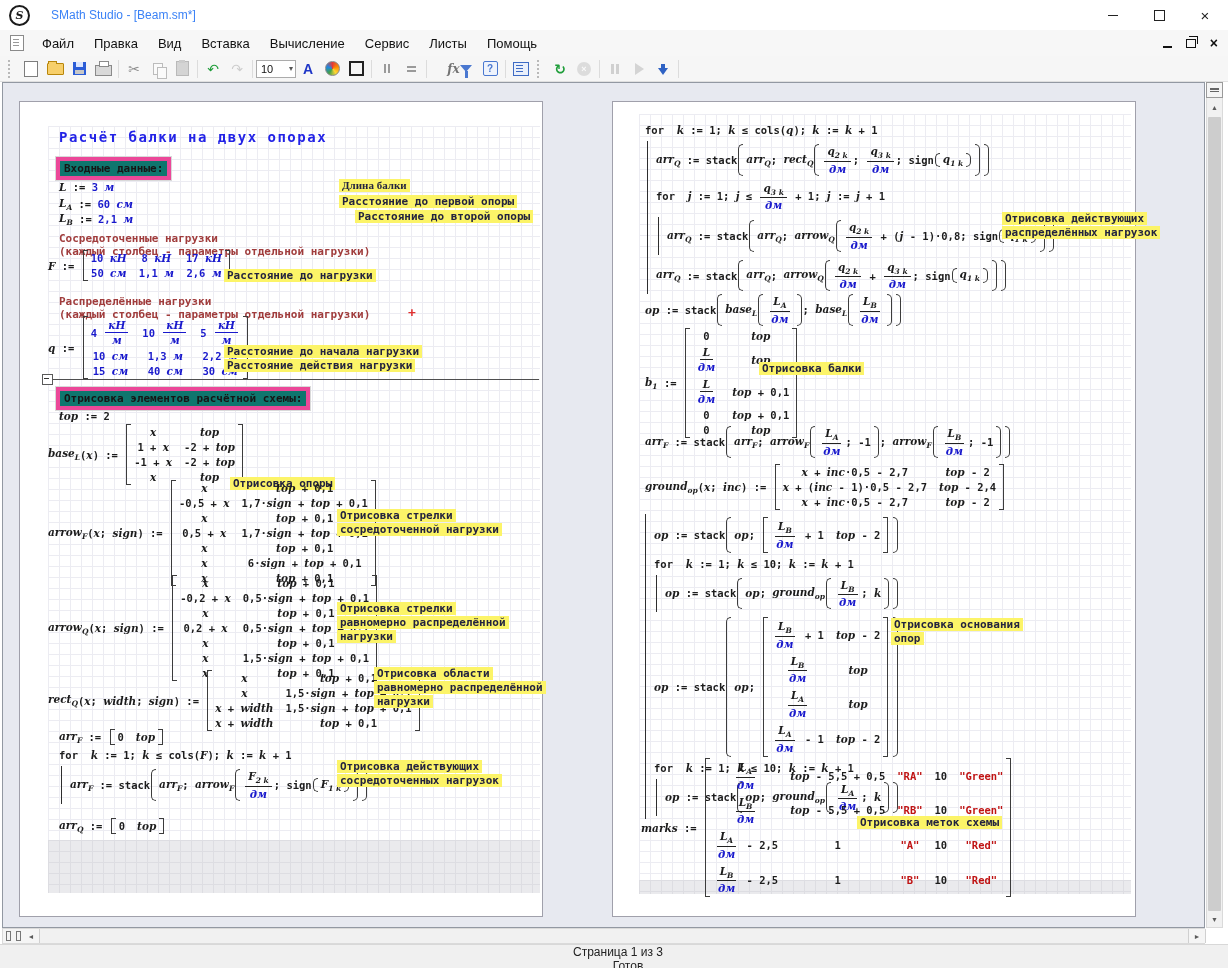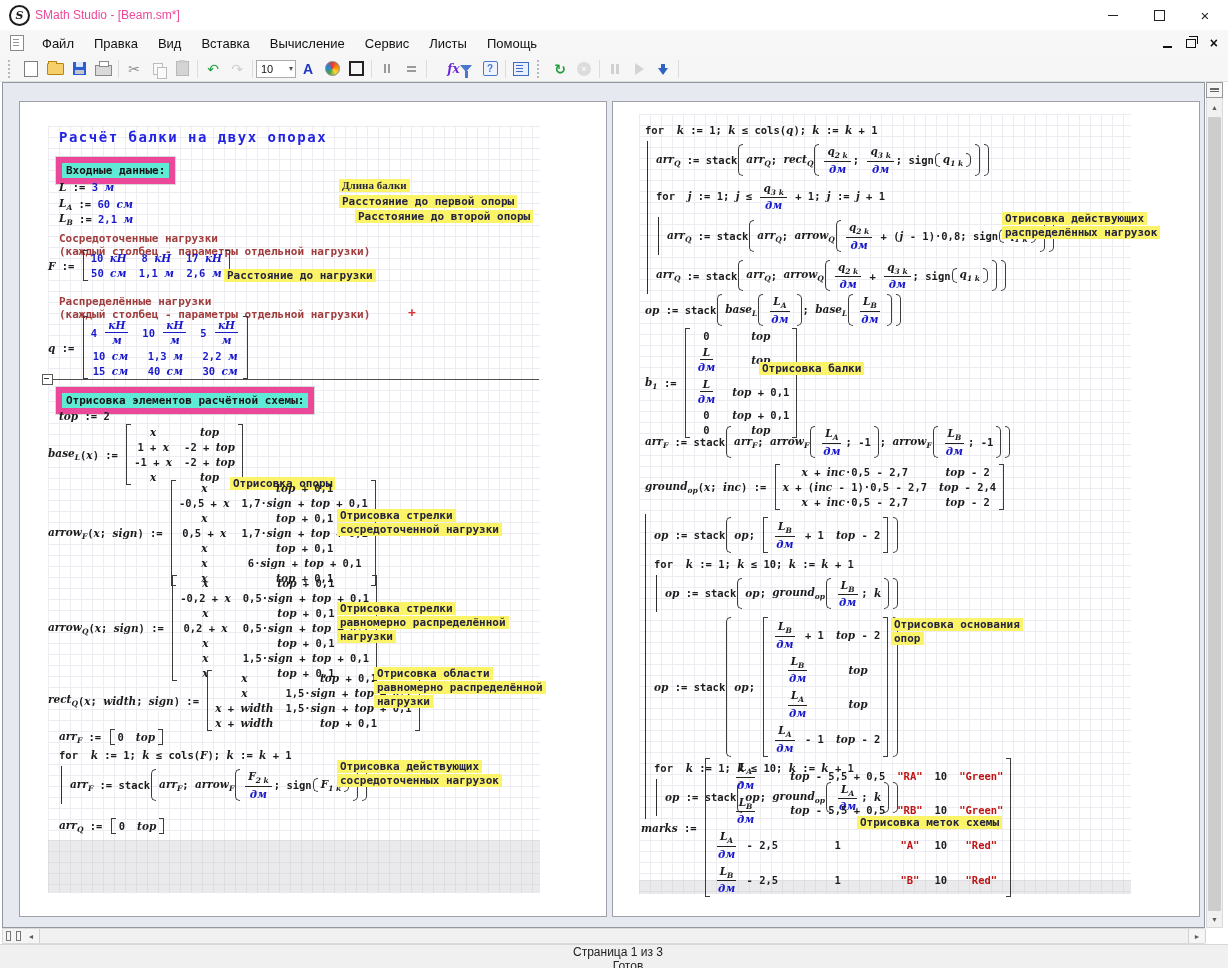--- a/index.html
+++ b/index.html
@@ -2,21 +2,21 @@
 <html><head>
 <meta charset="utf-8">
 <style>
   html,body{margin:0;padding:0;}
   body{width:1228px;height:968px;position:relative;overflow:hidden;background:#fff;
        font-family:"Liberation Sans",sans-serif;-webkit-font-smoothing:antialiased;}
   
   #titlebar{position:absolute;left:0;top:0;width:1228px;height:30px;background:#fff;border-bottom:1px solid #f0f0f0;display:flex;align-items:center;}
   .app-logo{width:17px;height:17px;border:2px solid #1b1b1b;border-radius:50%;margin-left:9px;display:flex;align-items:center;justify-content:center;
             font:italic bold 11px "DejaVu Serif",serif;color:#1b1b1b;}
-  #title-text{margin-left:5px;font-size:12px;color:#ec4899;}
+  #title-text{margin-left:21px;font-size:12px;color:#3b82f6;}
   .caption-btns{margin-left:auto;display:flex;height:30px;}
   .cap-btn{width:46px;height:30px;display:flex;align-items:center;justify-content:center;color:#222;}
   .glyph-min{width:10px;height:1px;background:#222;}
   .glyph-max{width:9px;height:9px;border:1px solid #222;}
   .glyph-close{font-size:15px;line-height:15px;font-weight:400;}
   
   #menubar{position:absolute;left:0;top:30px;width:1228px;height:26px;background:#f7f7f7;border-bottom:1px solid #ececec;display:flex;align-items:center;}
   .mdoc{width:12px;height:14px;background:#fff;border:1px solid #8a8a8a;margin:0 8px 0 10px;position:relative;}
   .mdoc::after{content:"";position:absolute;left:2px;top:3px;width:6px;height:1px;background:#999;box-shadow:0 3px 0 #999,0 6px 0 #999;}
   .menu-item{padding:4px 10px;font-size:13px;color:#111;cursor:default;}
@@ -46,41 +46,41 @@
   .i-glyph{font-size:14px;line-height:14px;font-family:"DejaVu Sans",sans-serif;}
   .c-green{color:#1f9e3a;} .c-gray{color:#9d9d9d;}
   .combo{width:40px;height:18px;background:#fff;border:1px solid #ababab;display:flex;align-items:center;font-size:11px;padding-left:4px;box-sizing:border-box;color:#111;}
   .combo .car{margin-left:auto;font-size:8px;color:#555;padding-right:2px;}
   .i-A{font:bold 14px "Liberation Sans",sans-serif;color:#1f36c7;}
   .i-palette{width:13px;height:13px;border-radius:50%;background:conic-gradient(#e53935,#fb8c00,#fdd835,#43a047,#1e88e5,#e53935);border:1px solid #888;}
   .i-border{width:11px;height:11px;border:2px solid #222;}
   .i-sp{display:flex;flex-direction:column;gap:2px;}
   .i-sp b{display:block;width:9px;height:2px;background:#9a9a9a;}
   .i-sp.vert{flex-direction:row;} .i-sp.vert b{width:2px;height:9px;}
-  .i-fx{font:italic bold 12px "DejaVu Serif",serif;color:#6d28d9;margin-left:23px;}
+  .i-fx{font:italic bold 12px "DejaVu Serif",serif;color:#737373;margin-left:23px;}
   .i-funnel{width:0;height:0;border-left:6px solid transparent;border-right:6px solid transparent;border-top:7px solid #4a78d0;position:relative;}
   .i-funnel::after{content:"";position:absolute;left:-1.5px;top:-1px;width:3px;height:7px;background:#4a78d0;}
   .i-help{width:13px;height:13px;border:1.5px solid #4a78d0;border-radius:2px;color:#4a78d0;font:bold 10px "Liberation Sans",sans-serif;display:flex;align-items:center;justify-content:center;background:#eef3fc;}
   .i-list{width:14px;height:12px;border:1.5px solid #3e6bc4;background:#eaf0fb;position:relative;}
   .i-list::after{content:"";position:absolute;left:2px;top:2px;width:7px;height:1.5px;background:#3e6bc4;box-shadow:0 3px 0 #3e6bc4,0 6px 0 #3e6bc4;}
   .i-stop{width:14px;height:14px;border-radius:50%;background:#bdbdbd;color:#fff;font:bold 9px "Liberation Sans",sans-serif;display:flex;align-items:center;justify-content:center;}
   .i-pause{display:flex;gap:2px;} .i-pause b{width:3px;height:10px;background:#a3a3a3;}
   .i-play{width:0;height:0;border-top:6px solid transparent;border-bottom:6px solid transparent;border-left:9px solid #ababab;}
   .i-snap{width:0;height:0;border-left:5px solid transparent;border-right:5px solid transparent;border-top:7px solid #2f62c4;position:relative;margin-top:6px;}
   .i-snap::before{content:"";position:absolute;left:-2px;top:-11px;width:4px;height:5px;background:#2f62c4;}
   
   #canvas{position:absolute;left:2px;top:82px;width:1203px;height:846px;background:#e7e9f0;border:1px solid #9298a2;box-sizing:border-box;overflow:hidden;}
-  .page{position:absolute;width:588px;height:816px;background:#fff;border:1px solid #a0a0ab;box-sizing:border-box;}
+  .page{position:absolute;width:524px;height:816px;background:#fff;border:1px solid #a0a0ab;box-sizing:border-box;}
   .gridw,.gridg{position:absolute;
     background-image:linear-gradient(#ececf2 1px,transparent 1px),linear-gradient(90deg,#ececf2 1px,transparent 1px);
     background-size:11px 11px;}
   .gridg{background-color:#eaeaed;
     background-image:linear-gradient(#dddde2 1px,transparent 1px),linear-gradient(90deg,#dddde2 1px,transparent 1px);}
   .ptitle{position:absolute;font:bold 14px "DejaVu Sans Mono",monospace;letter-spacing:1.5px;color:#2323e6;white-space:nowrap;}
-  .framed{position:absolute;font:bold 11px "DejaVu Sans Mono",monospace;color:#161616;border:6px solid #ec4899;outline:1px solid #d9d9d9;background:#5eead4;padding:1px 4px;white-space:nowrap;}
+  .framed{position:absolute;font:bold 11px "DejaVu Sans Mono",monospace;color:#161616;border:4px solid #ec4899;outline:1px solid #d9d9d9;background:#0f766e;padding:1px 4px;white-space:nowrap;}
   .hdr{position:absolute;font:bold 11px "DejaVu Sans Mono",monospace;color:#a03c3c;line-height:13px;white-space:nowrap;}
   .note{position:absolute;font:bold 11px "DejaVu Sans Mono",monospace;color:#23233f;line-height:13px;}
   .note div{background:#fcf468;padding:0 3px;margin-bottom:1px;width:max-content;}
   .sepline{position:absolute;height:1px;background:#4f4f4f;}
   .sepbox{position:absolute;width:9px;height:9px;border:1px solid #5a5a5a;background:#fff;}
   .sepbox::after{content:"";position:absolute;left:1px;top:3px;width:5px;height:1px;background:#333;}
   .cross{position:absolute;color:#e03030;font:bold 13px "DejaVu Sans Mono",monospace;}
   
   .reg{position:absolute;font-size:10.5px;color:#1c1c1c;display:flex;flex-direction:column;align-items:flex-start;gap:5px;}
   [data-math]{display:flex;align-items:center;white-space:pre;}
@@ -297,20 +297,24 @@
       </div>
 
     <div class="hdr" style="left:39px;top:193px;">
         <div>Распределённые нагрузки</div>
         <div>(каждый столбец - параметры отдельной нагрузки)</div>
       </div>
     <div class="cross" style="left:388px;top:203px;">+</div>
     <div class="reg" style="left:28px;top:214px;">
         <div data-math="page1.math.q"><span class="tk-v">q</span><span class="tk-t"> := </span><span class="mat"><span class="mgrid" style="grid-template-columns: repeat(3, auto);"><span class="mc"><span class="tk-n">4 </span><span class="frac ufrac"><span class="fnum"><span class="tk-u">кН</span></span><span class="fden"><span class="tk-u">м</span></span></span></span><span class="mc"><span class="tk-n">10 </span><span class="frac ufrac"><span class="fnum"><span class="tk-u">кН</span></span><span class="fden"><span class="tk-u">м</span></span></span></span><span class="mc"><span class="tk-n">5 </span><span class="frac ufrac"><span class="fnum"><span class="tk-u">кН</span></span><span class="fden"><span class="tk-u">м</span></span></span></span><span class="mc"><span class="tk-n">10 </span><span class="tk-u">см</span></span><span class="mc"><span class="tk-n">1,3 </span><span class="tk-u">м</span></span><span class="mc"><span class="tk-n">2,2 </span><span class="tk-u">м</span></span><span class="mc"><span class="tk-n">15 </span><span class="tk-u">см</span></span><span class="mc"><span class="tk-n">40 </span><span class="tk-u">см</span></span><span class="mc"><span class="tk-n">30 </span><span class="tk-u">см</span></span></span></span></div>
       </div>
+    <div class="note" style="left:204px;top:243px;">
+        <div>Расстояние до начала нагрузки</div>
+        <div>Расстояние действия нагрузки</div>
+      </div>
 
     <div class="sepline" style="left:30px;top:277px;width:489px;"></div>
     <div class="sepbox" style="left:22px;top:272px;"></div>
 
     <div class="framed" style="left:36px;top:285px;">Отрисовка элементов расчётной схемы:</div>
     <div class="reg" style="left:39px;top:308px;">
         <div data-math="page1.math.top"><span class="tk-v">top</span><span class="tk-t"> := </span><span class="tk-t">2</span></div>
       </div>
 
     <div class="reg" style="left:28px;top:322px;">

